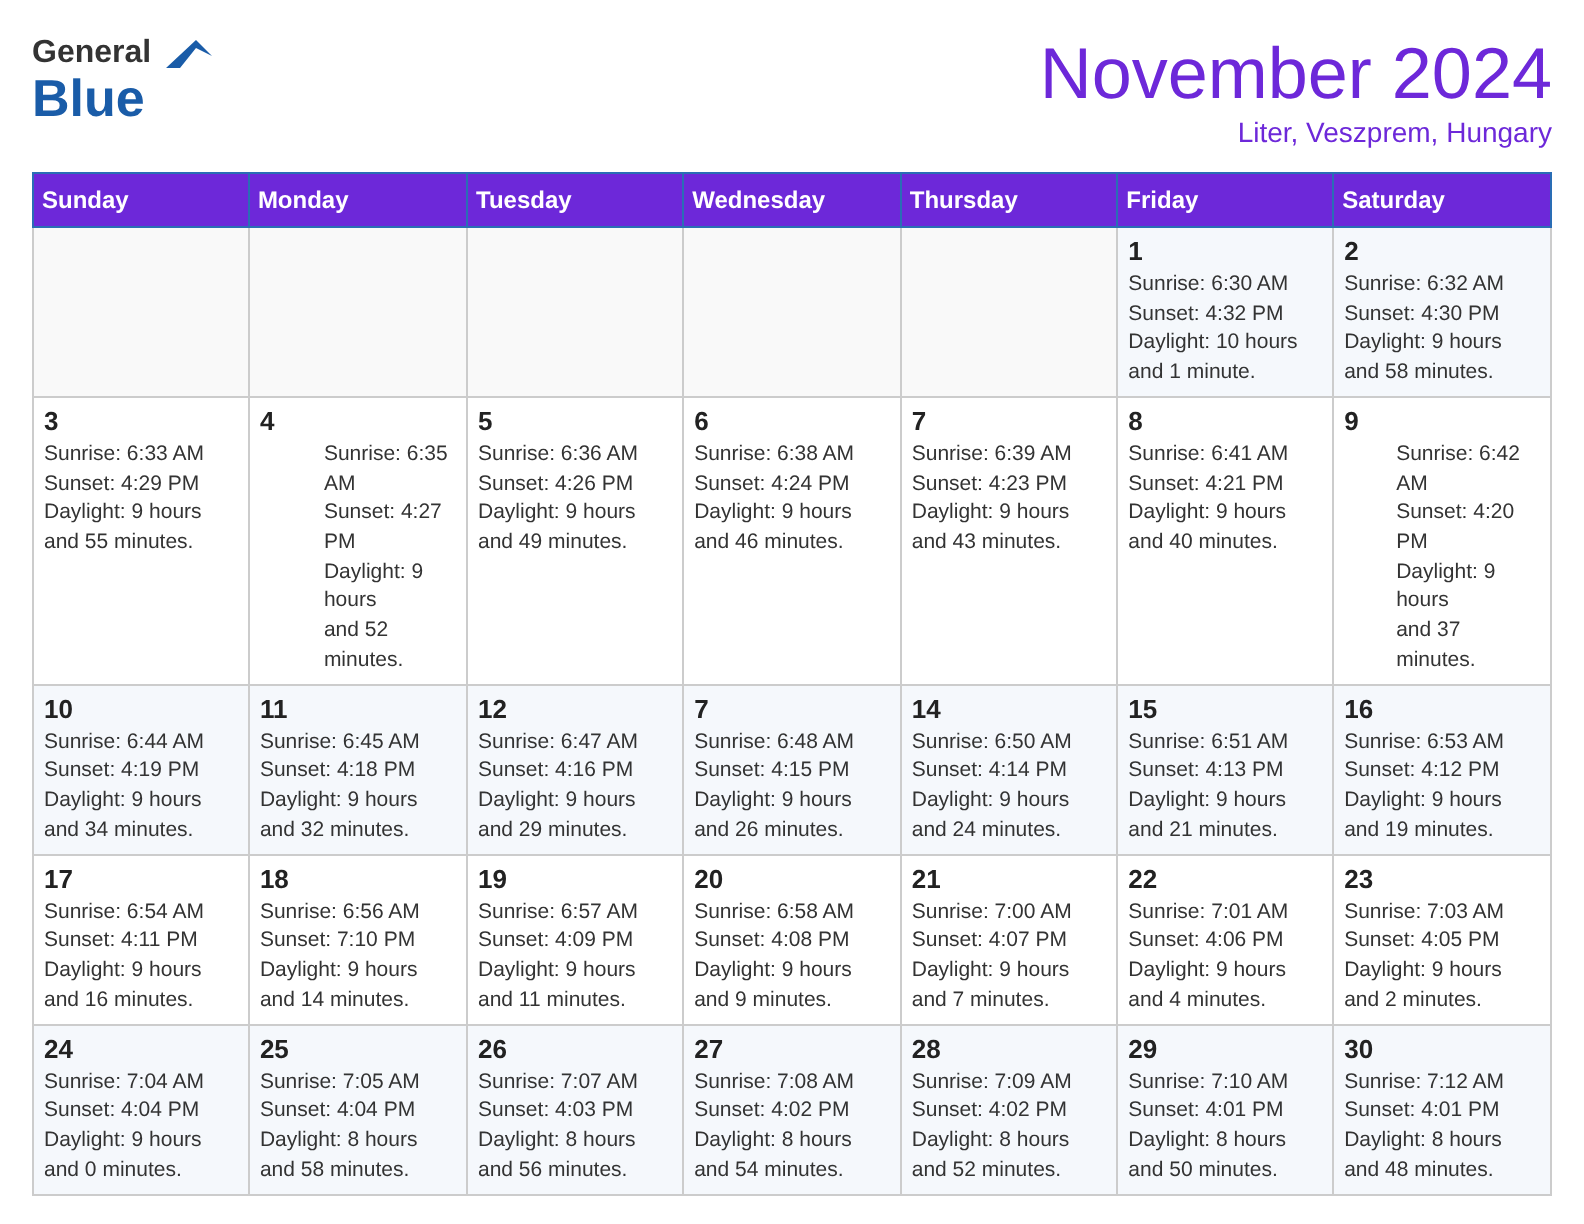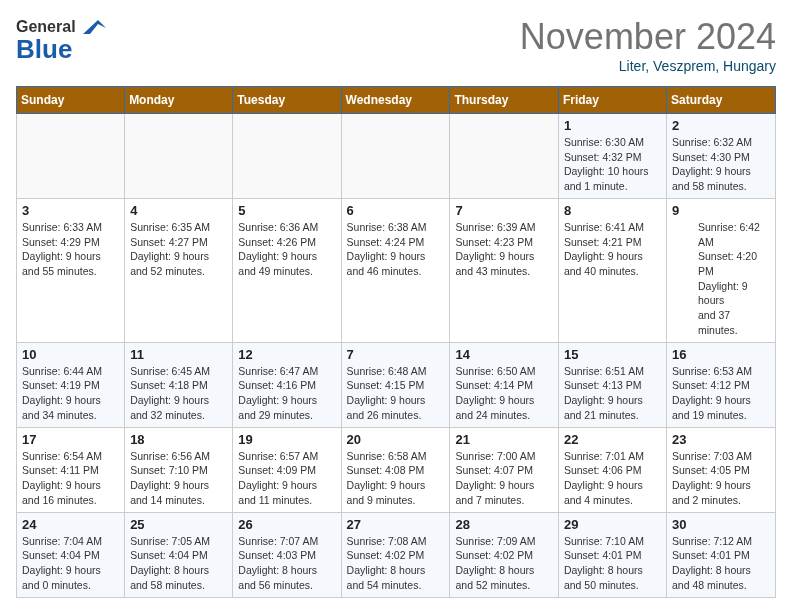--- a/index.html
+++ b/index.html
@@ -19,34 +19,34 @@
     .logo {
       display: flex;
       flex-direction: column;
       align-items: flex-start;
     }
     .title-area {
       text-align: right;
     }
     .month-title {
       font-size: 36px;
-      color: #737373;
+      color: #6d28d9;
       font-weight: normal;
     }
     .subtitle {
       font-size: 14px;
-      color: #0c4a6e;
+      color: #6d28d9;
     }
     .calendar {
       width: 100%;
       border-collapse: collapse;
       font-size: 11px;
     }
     .calendar thead th {
-      background: #a16207;
+      background: #6d28d9;
       color: #fff;
       padding: 6px 4px;
       text-align: left;
       font-weight: bold;
       font-size: 12px;
       border: 1px solid #2a6db5;
     }
     .calendar tbody td {
       border: 1px solid #ccc;
       vertical-align: top;
@@ -136,21 +136,21 @@
       <tr>
         <td>
           <span class="day-number">3</span>
           <div class="day-info" style="white-space: pre-line;">Sunrise: 6:33 AM
 Sunset: 4:29 PM
 Daylight: 9 hours
 and 55 minutes.</div>
         </td>
         <td>
           <span class="day-number">4</span>
-          <div class="day-info" style="white-space: pre-line;">Sunrise: 6:35 AM
+          <div class="day-info" style="white-space: pre-line; margin-left: 32px;">Sunrise: 6:35 AM
 Sunset: 4:27 PM
 Daylight: 9 hours
 and 52 minutes.</div>
         </td>
         <td>
           <span class="day-number">5</span>
           <div class="day-info" style="white-space: pre-line;">Sunrise: 6:36 AM
 Sunset: 4:26 PM
 Daylight: 9 hours
 and 49 minutes.</div>

